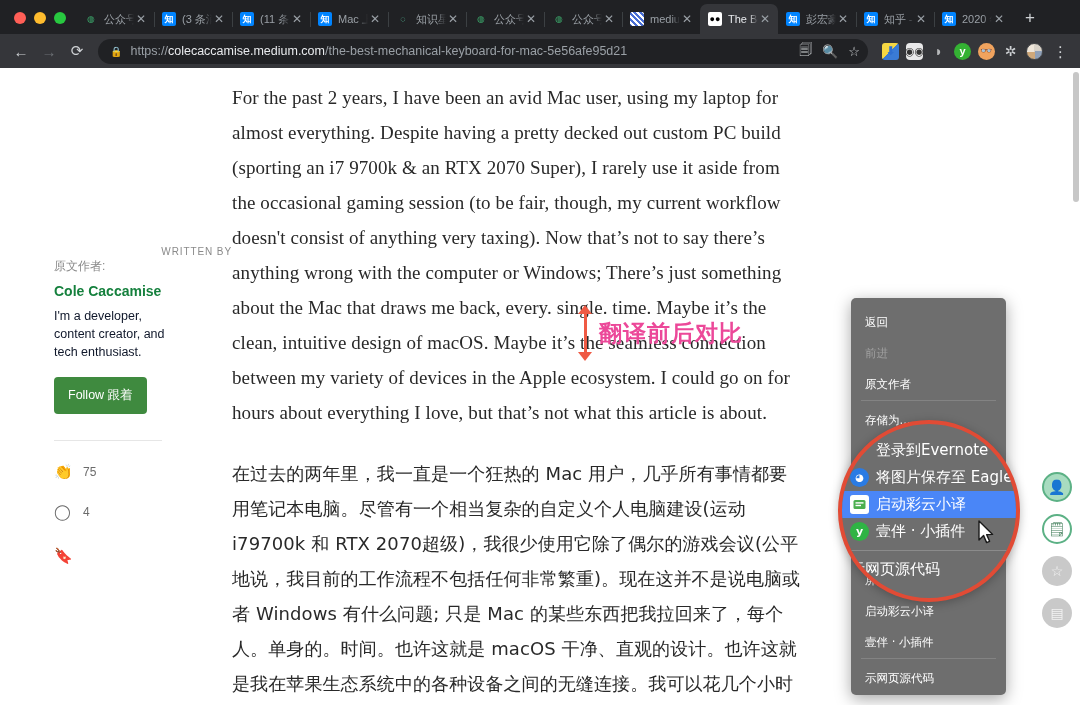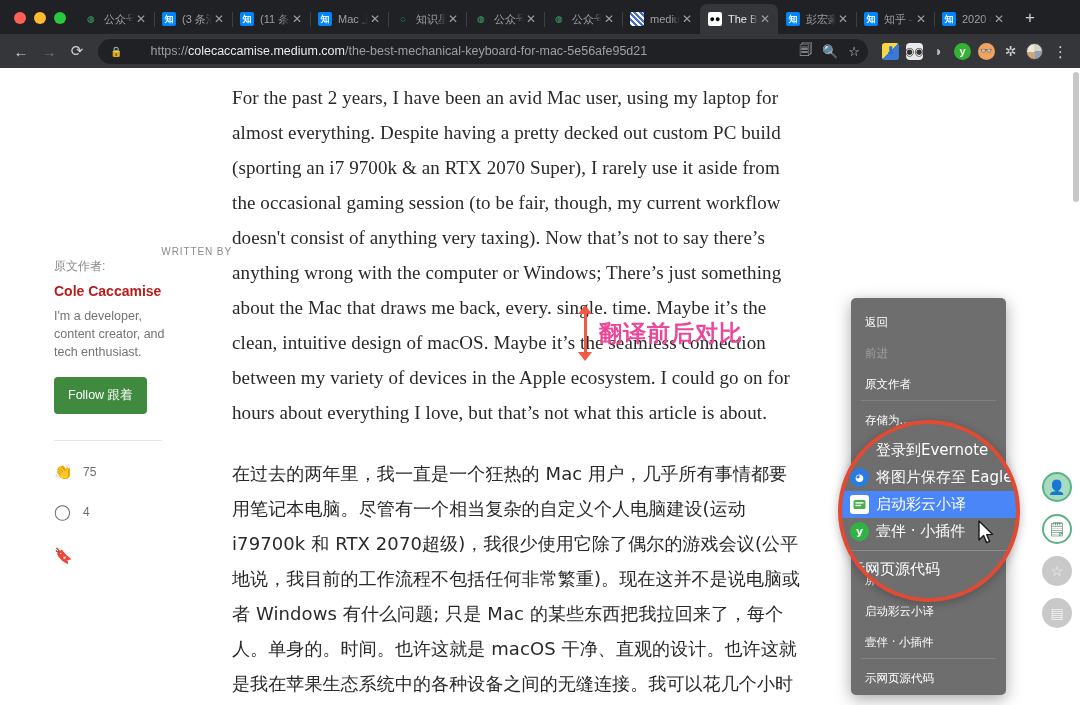--- a/index.html
+++ b/index.html
@@ -104,21 +104,21 @@
     background: #202124;
     border-radius: 13px;
     display: flex; align-items: center;
     padding: 0 8px 0 12px;
     margin: 0 6px;
     color: #e8eaed;
     font-size: 12.5px;
     overflow: hidden;
   }
   .omnibox .lock { font-size: 10px; margin-right: 8px; color: #cfd2d5; }
-  .omnibox .urltext { white-space: nowrap; overflow: hidden; margin-left: 20px; }
+  .omnibox .urltext { white-space: nowrap; overflow: hidden; }
   .omnibox .urltext .dim { color: #9aa0a6; }
   .omni-actions { display: flex; align-items: center; gap: 10px; margin-left: auto; padding-left: 10px; }
   .omni-actions .ic { color: #cfd2d5; font-size: 13px; display: flex; }
   .ext-icons { display: flex; align-items: center; gap: 7px; padding-left: 6px; }
   .ext {
     width: 17px; height: 17px;
     display: flex; align-items: center; justify-content: center;
     border-radius: 3px; font-size: 10px; line-height: 1; color: #fff;
     overflow: hidden; position: relative;
   }
@@ -150,24 +150,24 @@
     width: 232px; flex: 0 0 232px;
     padding-left: 54px; padding-top: 166px;
   }
   .written-by {
     font-size: 10px; letter-spacing: .9px; color: #8a8a8a;
     font-family: "Liberation Sans", sans-serif;
     text-align: right;
   }
   .orig-author { font-size: 12px; color: #8a8a8a; margin-top: 1px; }
   .author-name {
-    font-size: 14px; font-weight: bold; color: #b91c1c; margin-top: 8px;
+    font-size: 14px; font-weight: bold; color: #15803d; margin-top: 8px;
   }
   .author-bio {
-    font-size: 12.5px; color: #737373; line-height: 1.45; margin-top: 8px;
+    font-size: 12.5px; color: #0f172a; line-height: 1.45; margin-top: 8px;
     max-width: 118px;
   }
   .follow-btn {
     margin-top: 16px;
     display: inline-block;
     background: #3f8a3f;
     color: #fff;
     font-size: 12.5px;
     padding: 10px 14px;
     border-radius: 4px;

